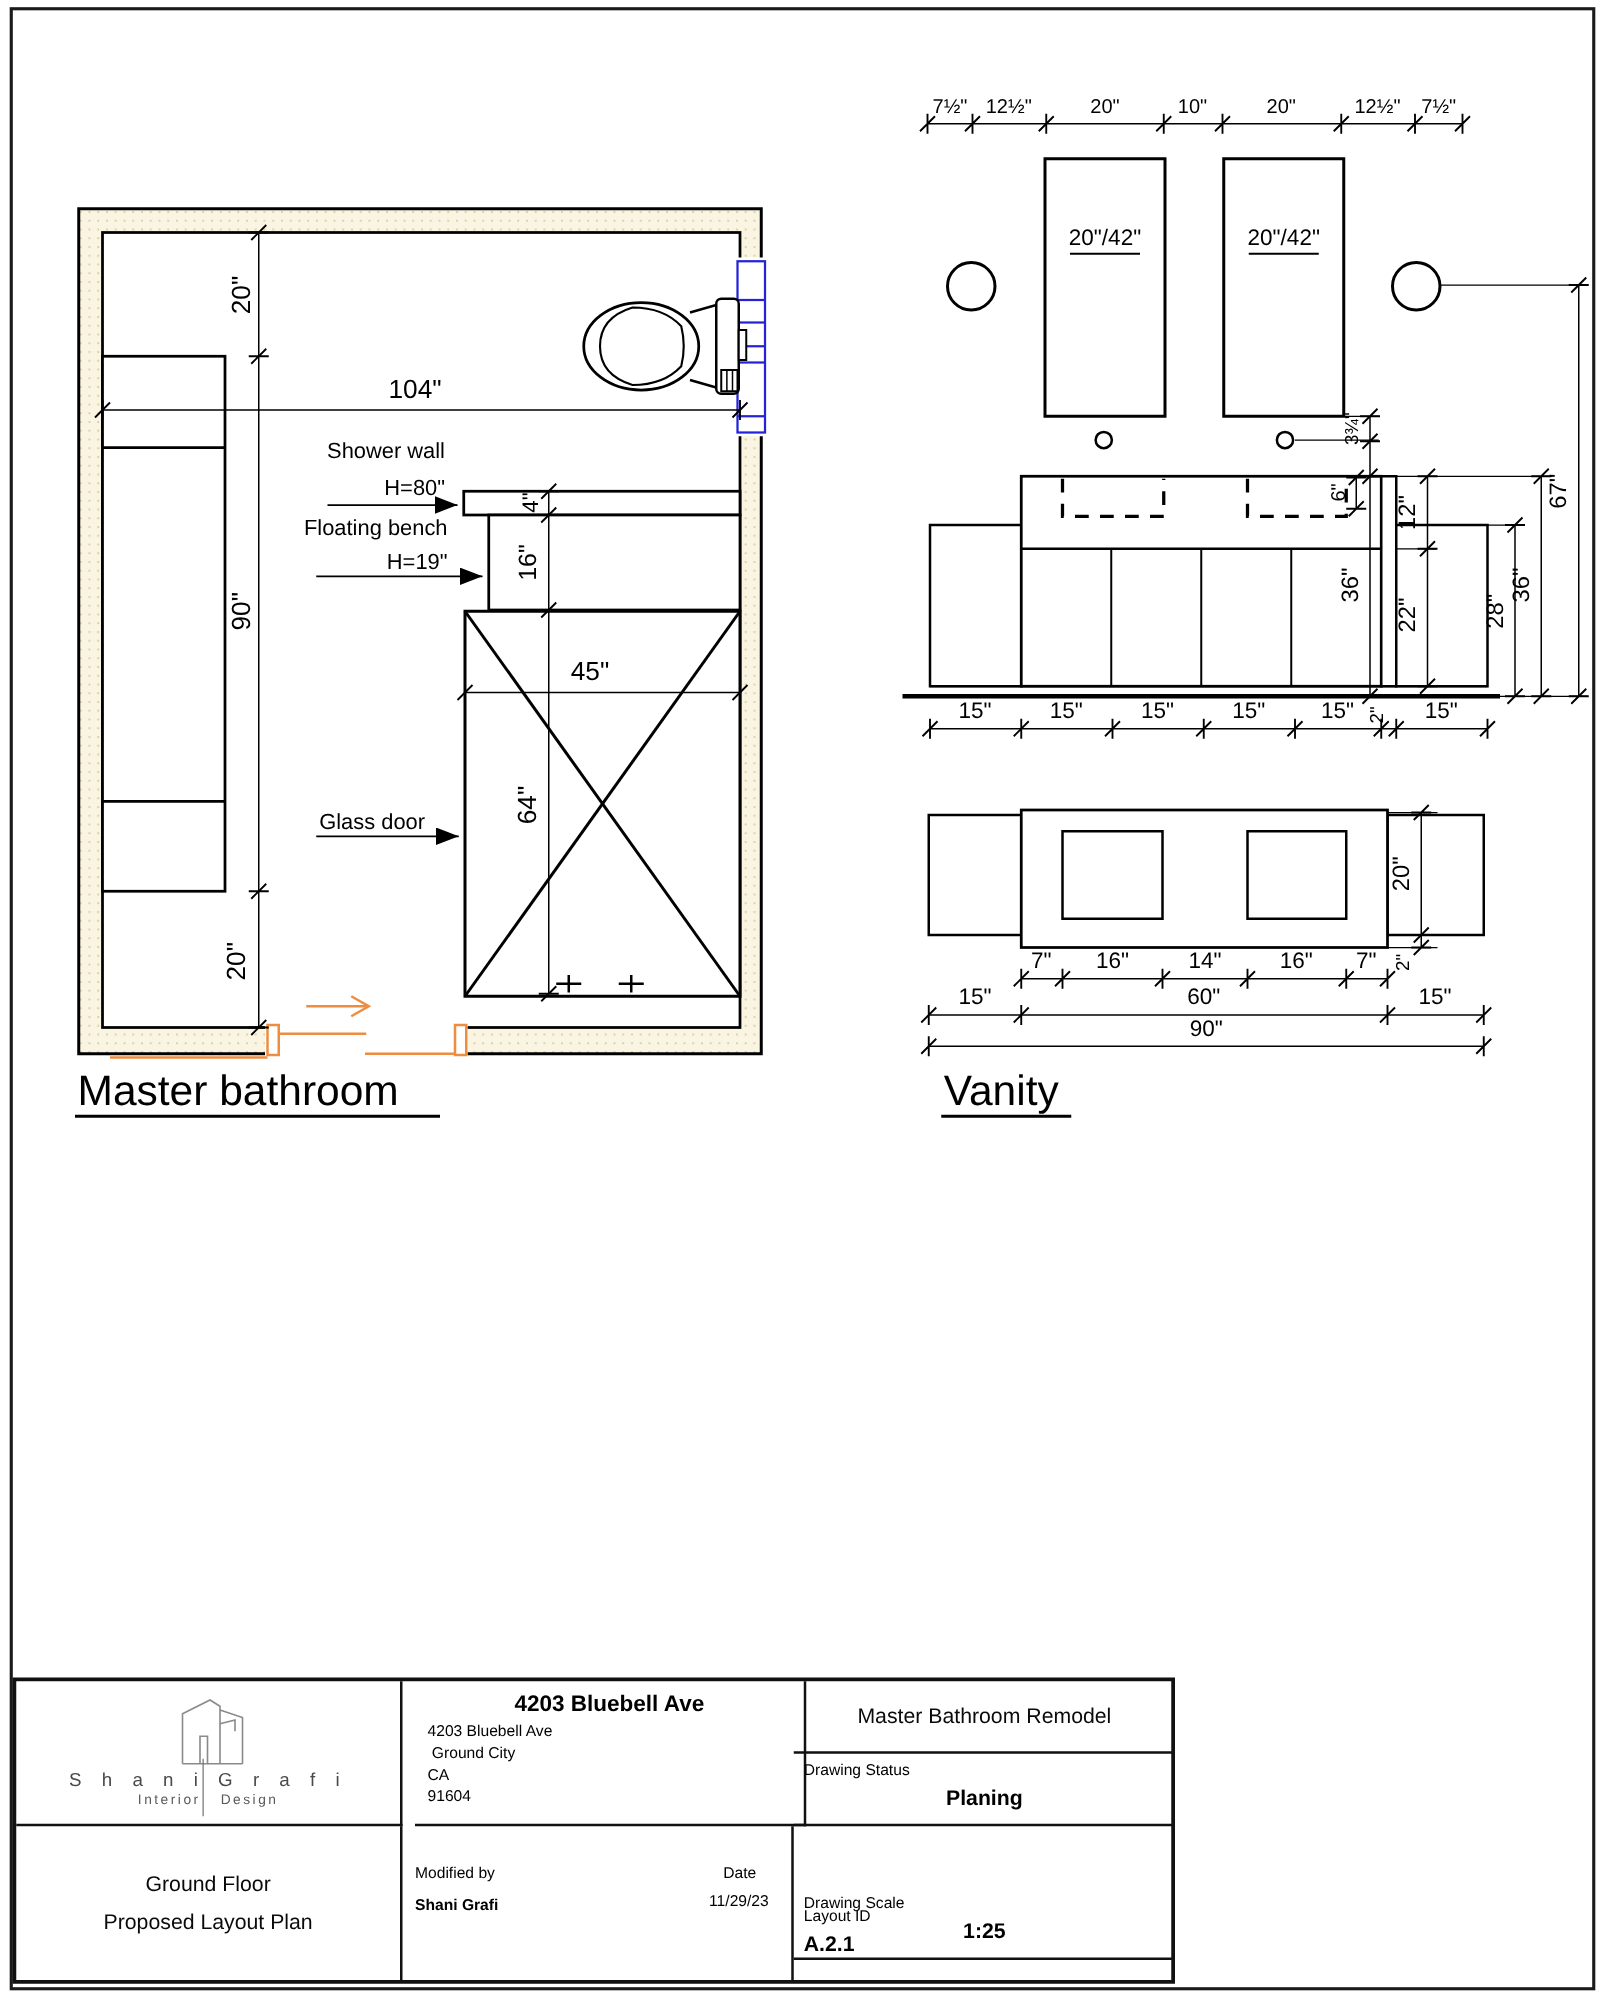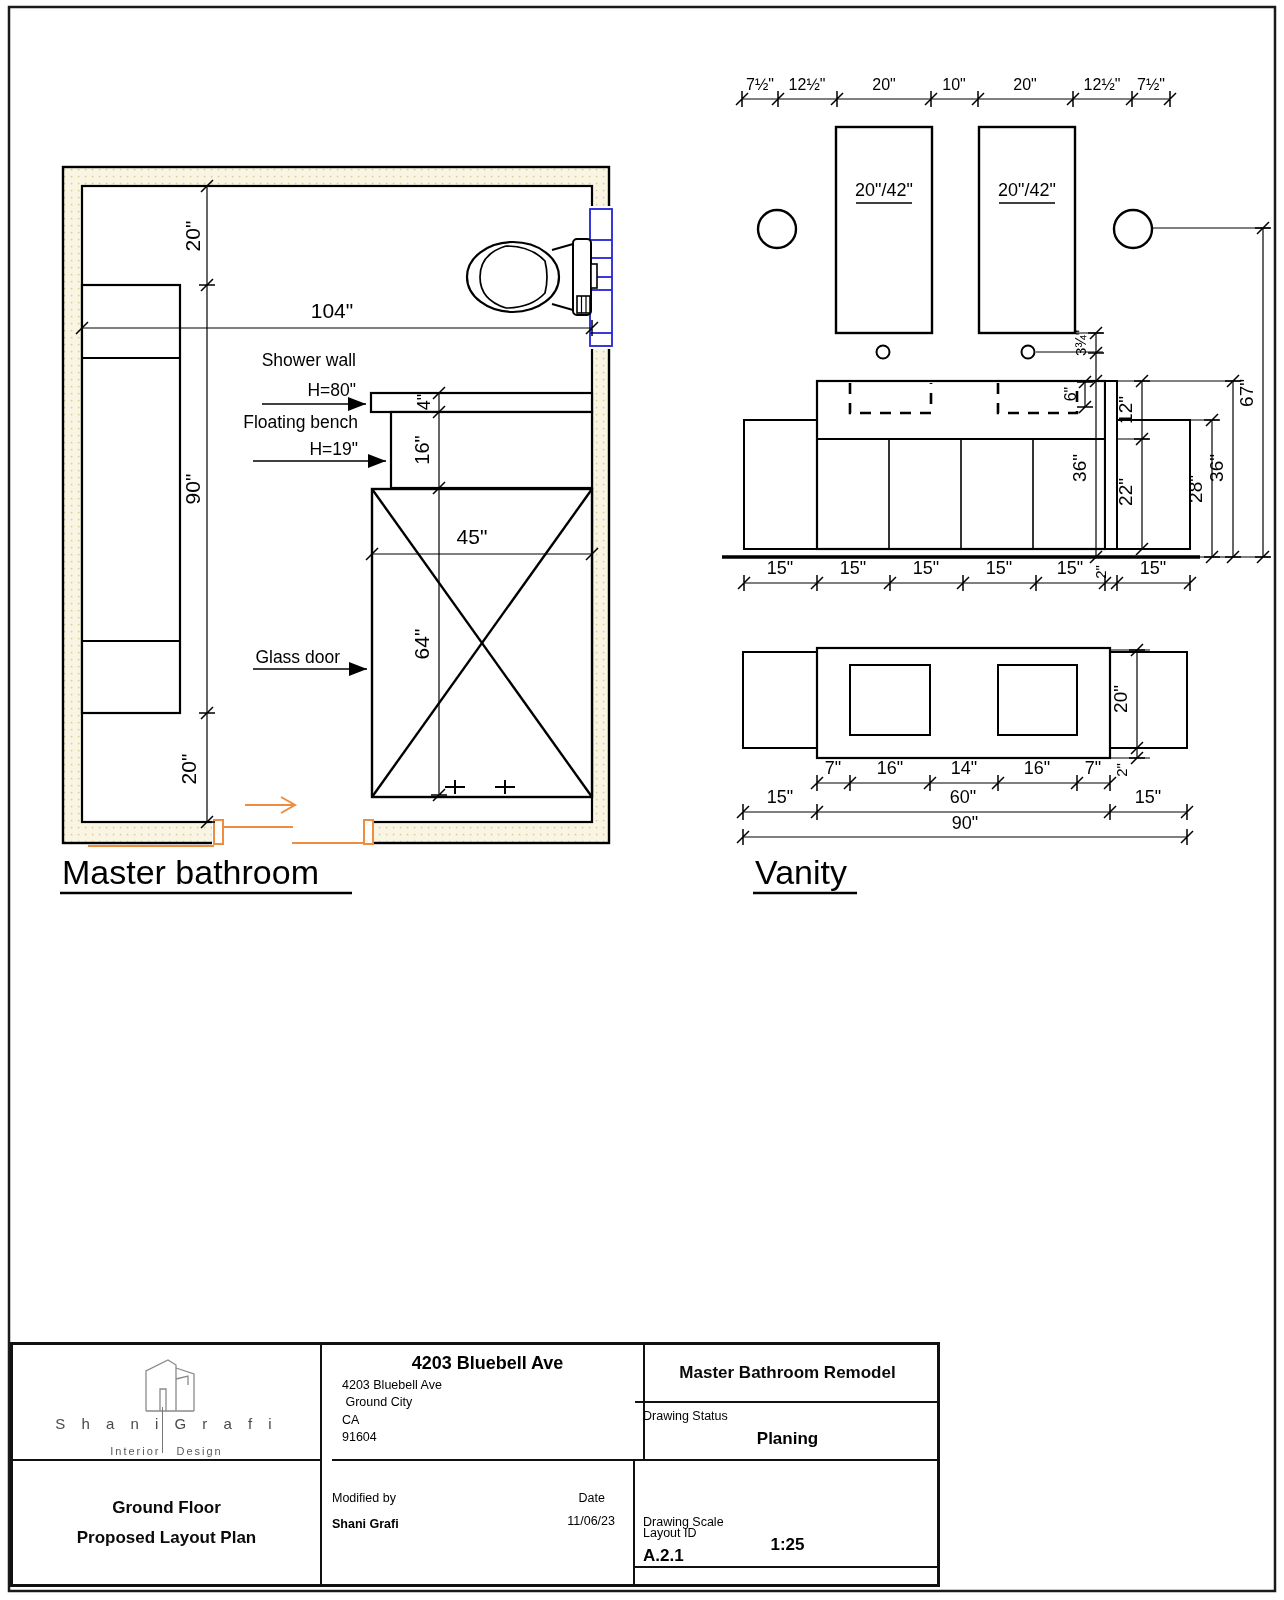--- a/index.html
+++ b/index.html
@@ -10,35 +10,35 @@
   .tb{position:absolute;left:10px;top:1342px;width:930px;height:245px;border:3px solid #111;box-sizing:border-box;}
   .tb .cell{position:absolute;box-sizing:border-box;}
   .c-logo   {left:0;top:0;width:309px;height:116px;border-right:2.5px solid #111;border-bottom:2.5px solid #111;text-align:center;}
   .c-project{left:0;top:116px;width:309px;height:123px;border-right:2.5px solid #111;display:flex;flex-direction:column;justify-content:center;align-items:center;gap:10px;}
   .c-addr   {left:319px;top:0;width:313px;height:116px;border-right:2.5px solid #111;border-bottom:2.5px solid #111;}
   .c-mod    {left:309px;top:116px;width:313px;height:123px;border-right:2.5px solid #111;}
   .c-r1{left:622px;top:0;width:305px;height:58px;border-bottom:2.5px solid #111;display:flex;align-items:center;justify-content:center;}
   .c-r2{left:622px;top:58px;width:305px;height:58px;border-bottom:2.5px solid #111;}
   .c-r3{left:622px;top:116px;width:305px;height:59px;border-bottom:2.5px solid #111;margin-top:48px;}
   .c-r4{left:622px;top:175px;width:305px;height:56px;}
-  .tb .big{font-size:17px;font-weight:bold;color:#0a0a0a;}
+  .tb .big{font-size:17px;font-weight:normal;color:#0a0a0a;}
   .addr-title{text-align:center;margin-top:8px;font-size:18px;font-weight:bold;}
   .addr-line{margin-left:10px;margin-top:3.5px;font-size:12.5px;white-space:pre;}
   .lbl{font-size:12.5px;margin:6px 0 0 8px;}
   .val-center{text-align:center;font-size:17px;font-weight:bold;margin-top:6px;}
   .val-left{font-size:17px;font-weight:bold;margin:6px 0 0 8px;}
   .mod-row{position:relative;height:100%;padding-left:36px;}
   .mod-by{position:absolute;left:10px;top:30px;font-size:12.5px;}
   .mod-name{position:absolute;left:10px;top:56px;font-size:12.5px;font-weight:bold;}
   .date-lbl{position:absolute;right:28px;top:30px;font-size:12.5px;}
   .date-val{position:absolute;right:18px;top:53px;font-size:12.5px;}
   .logo-wrap{position:relative;height:100%;}
   .logo-house{margin-top:10px;}
   .logo-name{font-size:15px;letter-spacing:6px;color:#4a4a4a;margin-top:-2px;}
-  .logo-tag{font-size:11px;letter-spacing:2px;color:#5a5a5a;margin-top:13px;}
+  .logo-tag{font-size:11px;letter-spacing:2px;color:#5a5a5a;margin-top:1px;}
   .logo-tag .gap{display:inline-block;width:16px;}
   .logo-bar{position:absolute;left:50%;top:62px;width:1.5px;height:46px;background:#777;transform:translateX(-5px);}
 </style>
 </head>
 <body>
 
 <div class="page">
 
 <svg width="1284" height="1600" viewBox="0 0 1284 1600">
   <defs>
@@ -339,21 +339,21 @@
     <div class="addr-line"> Ground City</div>
     <div class="addr-line">CA</div>
     <div class="addr-line">91604</div>
   </div>
 
   <div class="cell c-mod">
     <div class="mod-row">
       <div class="mod-by">Modified by</div>
       <div class="mod-name">Shani Grafi</div>
       <div class="date-lbl">Date</div>
-      <div class="date-val">11/06/23</div>
+      <div class="date-val">11/29/23</div>
     </div>
   </div>
 
   <div class="cell c-r1">
     <div class="big">Master Bathroom Remodel</div>
   </div>
   <div class="cell c-r2">
     <div class="lbl">Drawing Status</div>
     <div class="val-center">Planing</div>
   </div>

